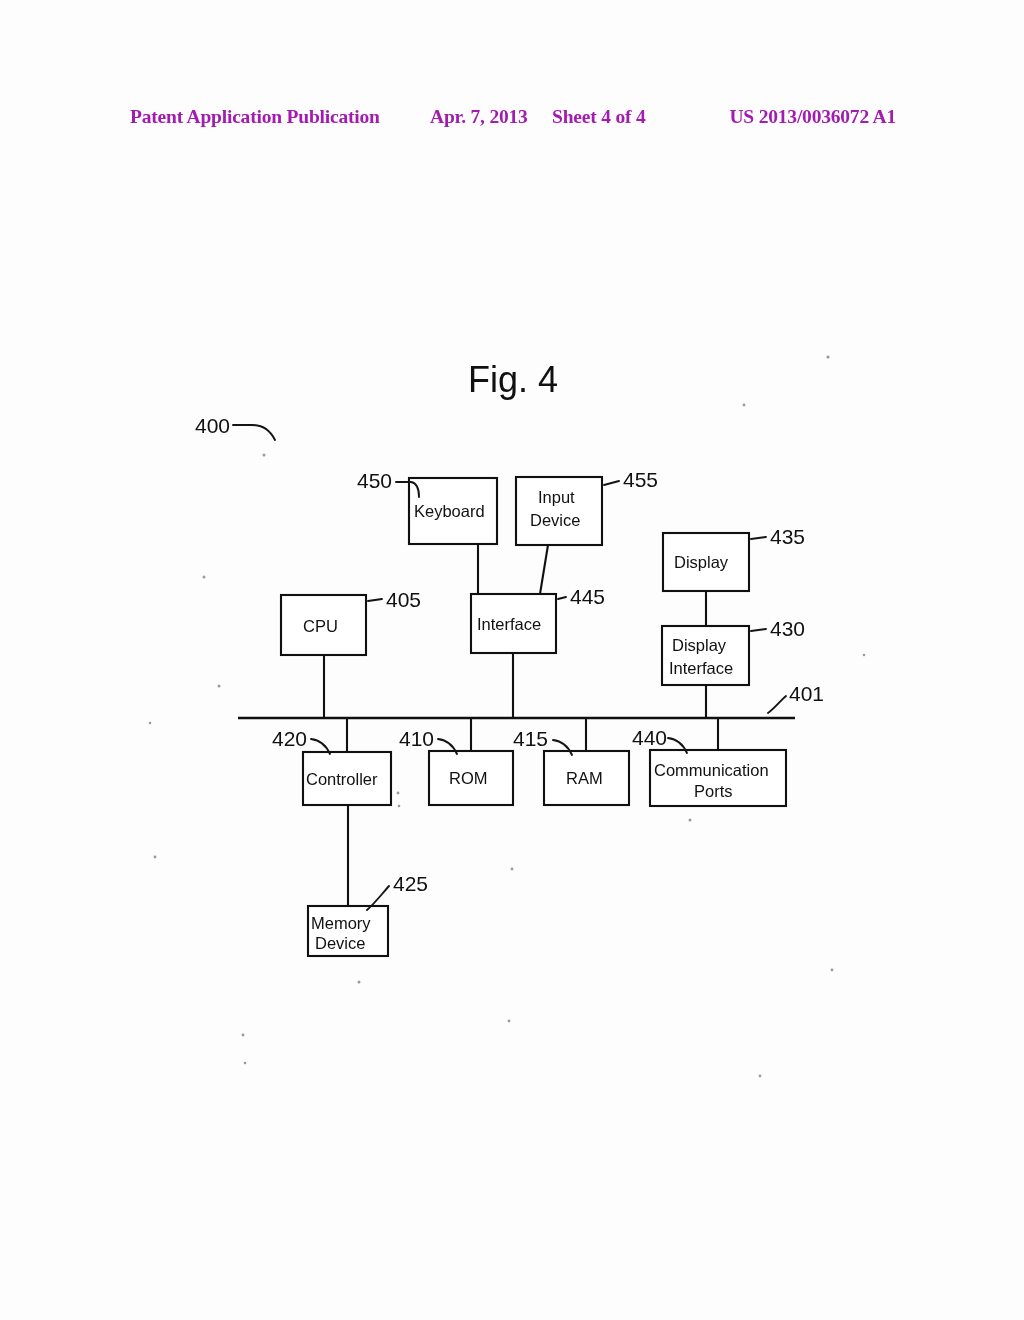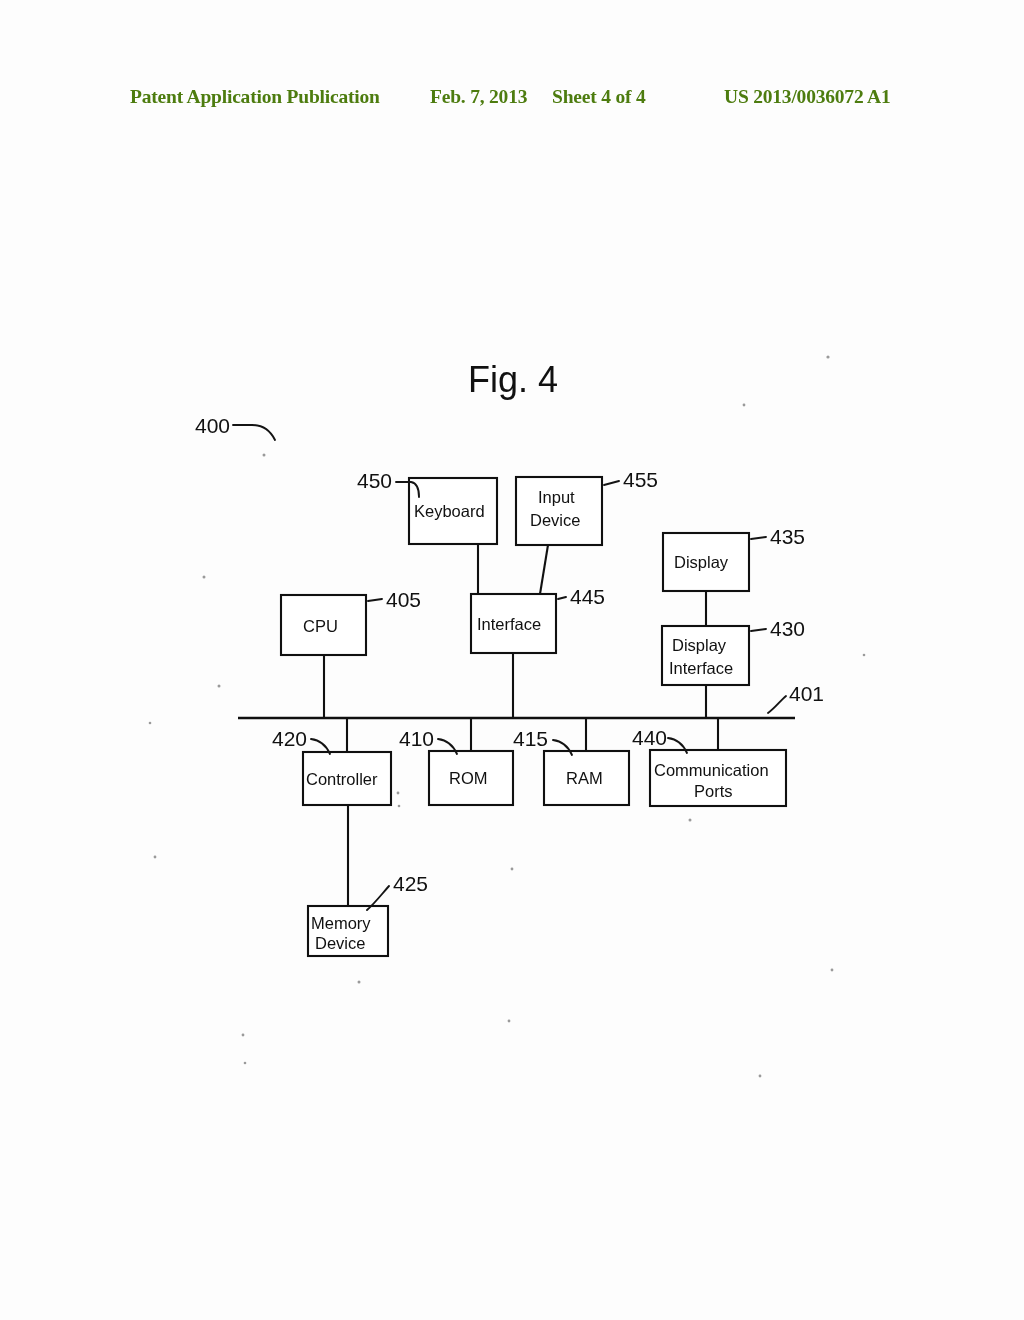--- a/index.html
+++ b/index.html
@@ -24,28 +24,28 @@
     position: absolute;
     top: 86px;
     left: 130px;
     width: 766px;
     height: 30px;
     display: flex;
     align-items: baseline;
     font-family: "Liberation Serif", serif;
     font-weight: bold;
     font-size: 19.5px;
-    color: #4d7c0f;
+    color: #a21caf;
     letter-spacing: -0.2px;
     white-space: nowrap;
   }
   #pub-header .h-title { width: 300px; }
   #pub-header .h-date  { width: 122px; }
   #pub-header .h-sheet { width: 172px; font-family: Liberation Serif, serif; }
-  #pub-header .h-num   { text-align: left; flex: 1; }
+  #pub-header .h-num   { text-align: right; flex: 1; margin-top: 20px; }
 
   
   #figure-svg {
     position: absolute;
     left: 0;
     top: 0;
     width: 1024px;
     height: 1320px;
   }
   text { fill: #111; }
@@ -87,21 +87,21 @@
   }
   .speck { fill: #9a9a9a; }
 </style>
 </head>
 <body>
 
 <div id="page">
 
   <div id="pub-header">
     <span class="h-title">Patent Application Publication</span>
-    <span class="h-date">Feb. 7, 2013</span>
+    <span class="h-date">Apr. 7, 2013</span>
     <span class="h-sheet">Sheet 4 of 4</span>
     <span class="h-num">US 2013/0036072 A1</span>
   </div>
 
   <svg id="figure-svg" viewBox="0 0 1024 1320">
 
     <text class="fig-title" x="468" y="392">Fig. 4</text>
 
     <text class="ref-label" x="195" y="433">400</text>
     <path class="lead" d="M233 425 L252 425 C262 425 270 430 275 440"></path>

